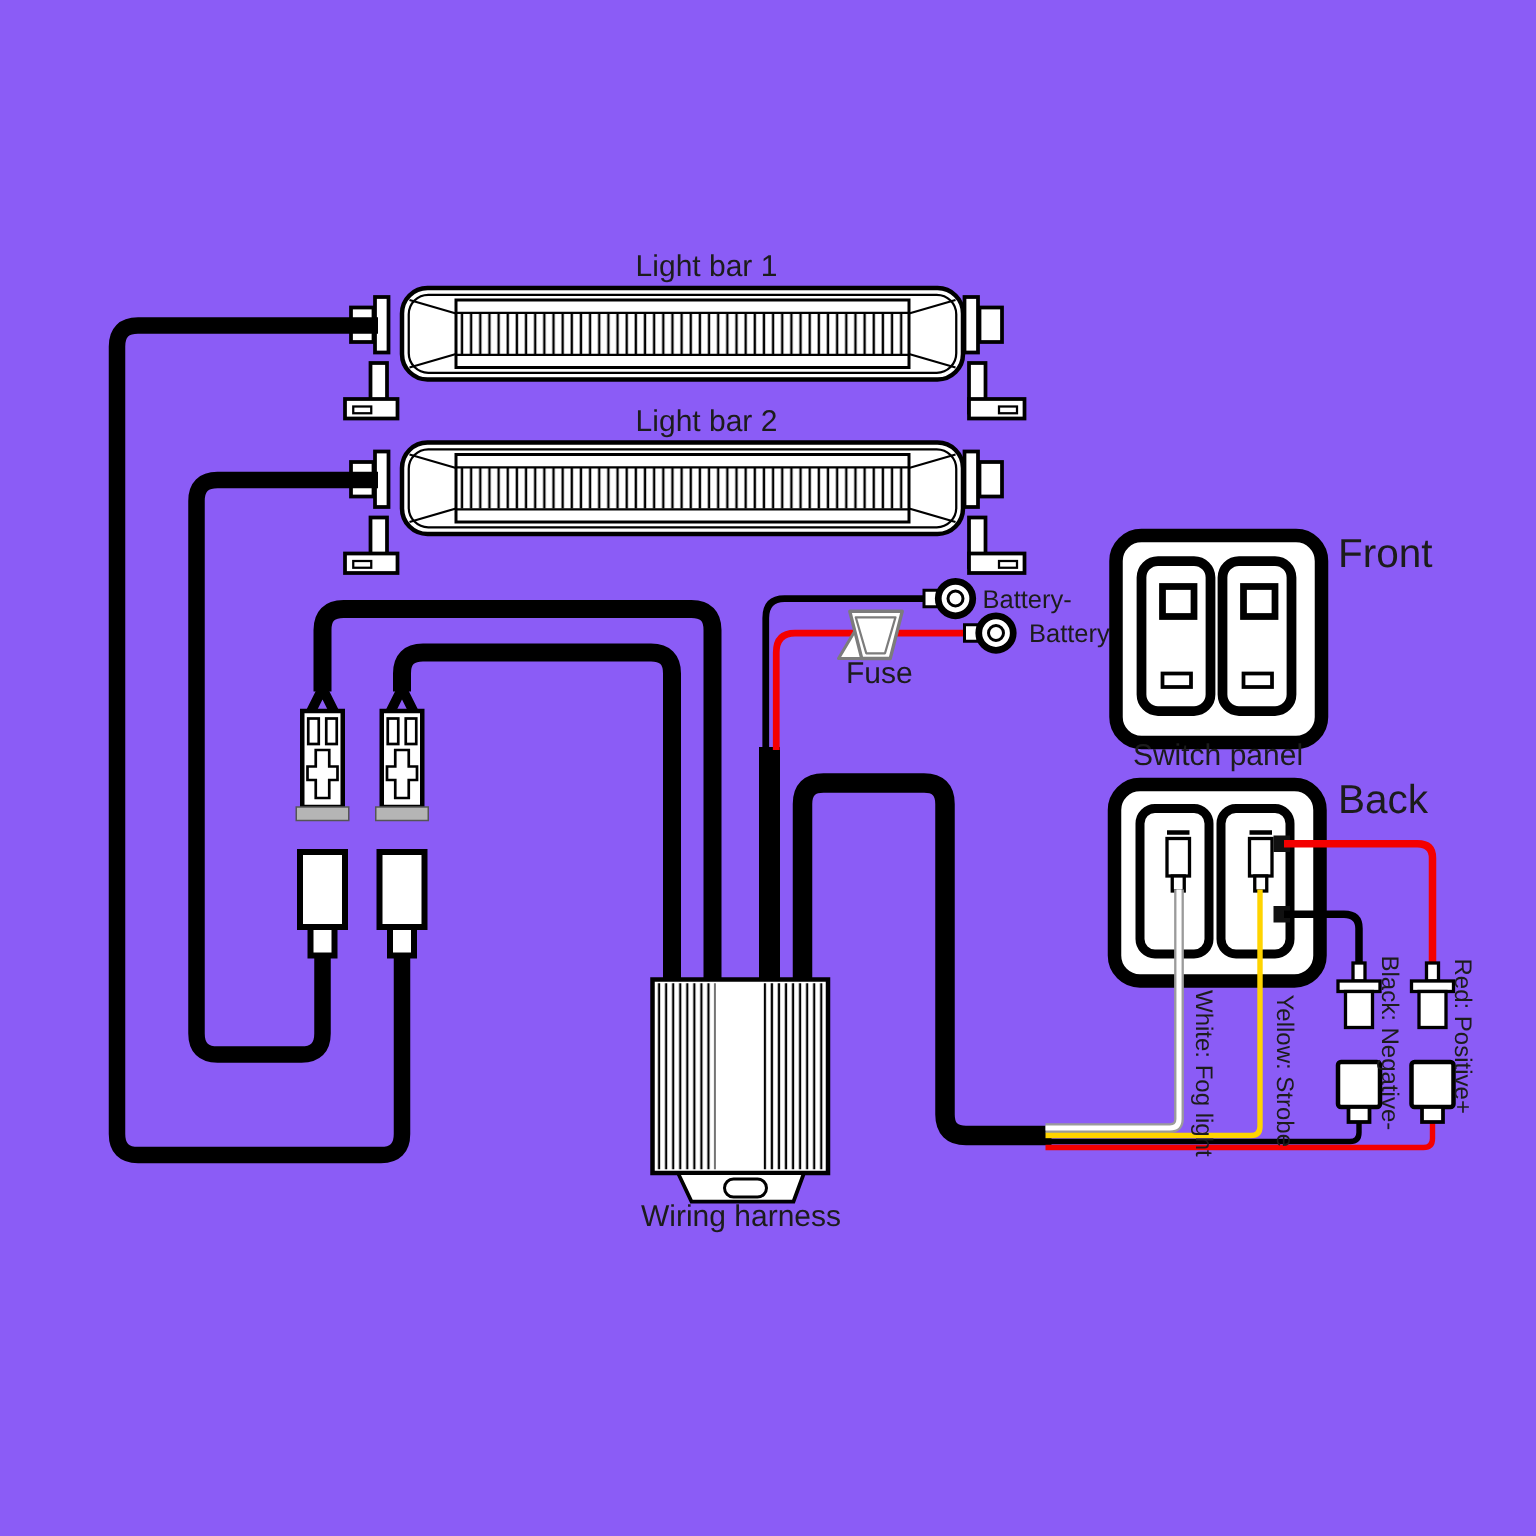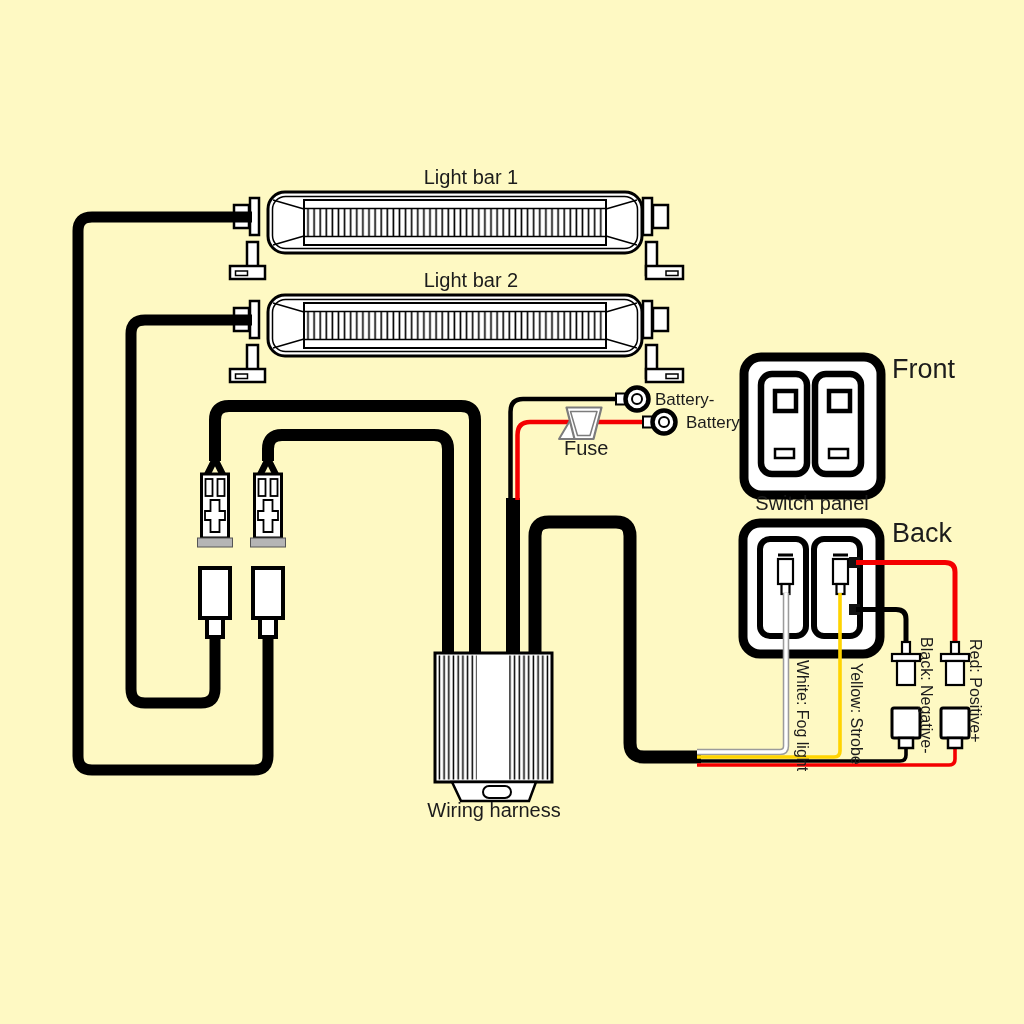--- a/index.html
+++ b/index.html
@@ -1,16 +1,16 @@
 <!DOCTYPE html>
 <html><head>
 <meta charset="utf-8">
 <style>
   html,body{margin:0;padding:0;background:#ffffff;}
-  .canvas{width:1024px;height:1024px;background:#fef9c3;position:relative;overflow:hidden;}
+  .canvas{width:1024px;height:1024px;background:#8b5cf6;position:relative;overflow:hidden;}
   svg{display:block;}
   text{font-family:"Liberation Sans","DejaVu Sans",sans-serif;fill:#1c1c1c;}
   .lbl-bar{font-size:20px;text-anchor:middle;}
   .lbl-big{font-size:27px;}
   .lbl-med{font-size:20px;}
   .lbl-caption{font-size:20px;text-anchor:middle;}
   .lbl-batt{font-size:17px;}
   .lbl-vert{font-size:16px;}
 </style>
 </head>

